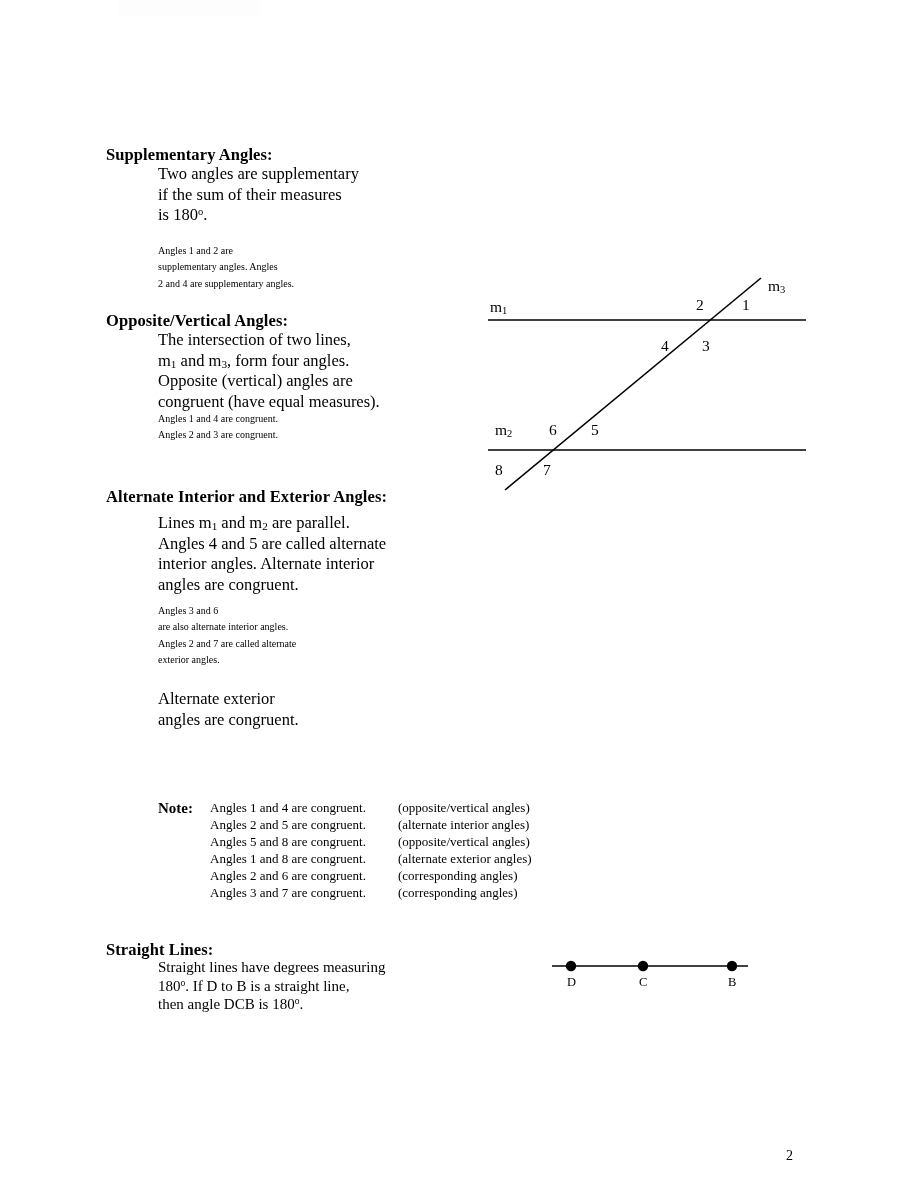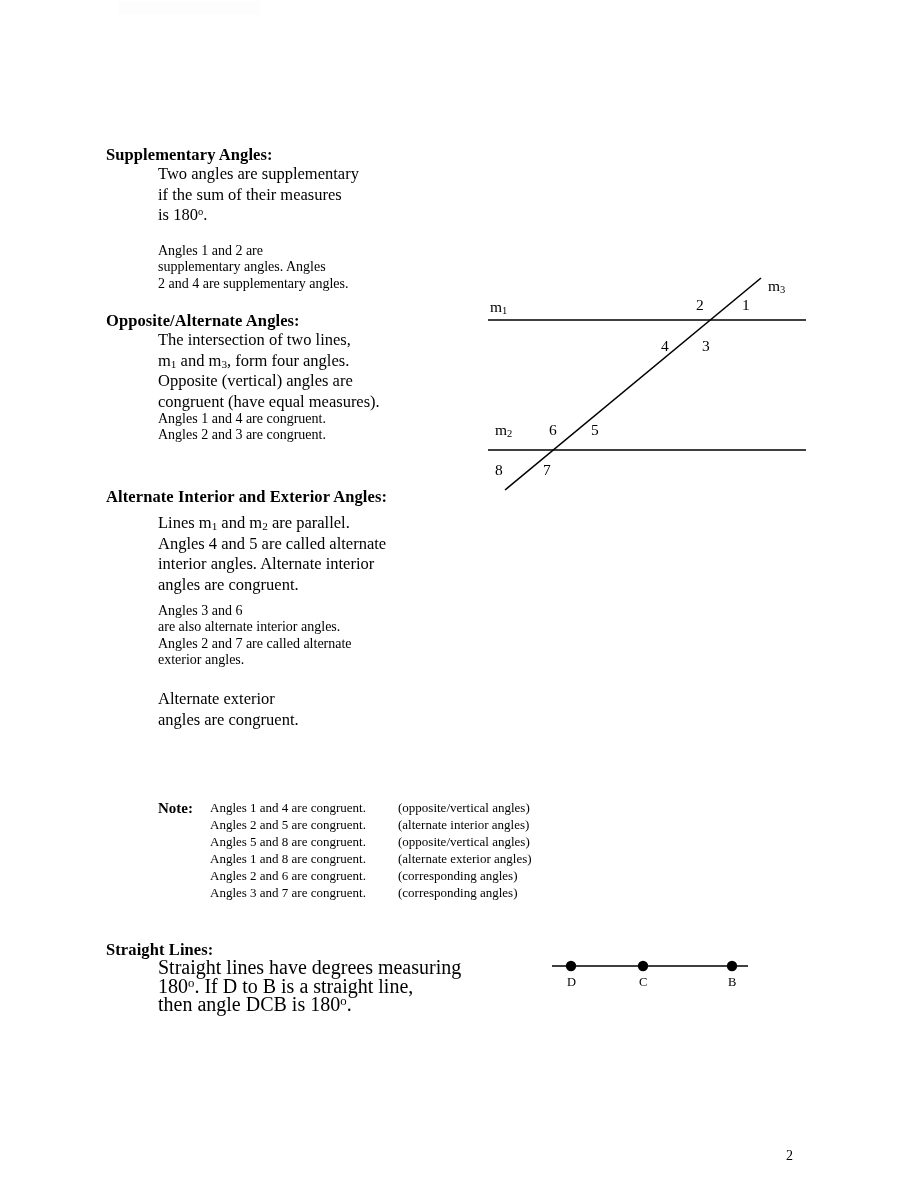--- a/index.html
+++ b/index.html
@@ -28,21 +28,21 @@
     font-weight: bold;
     letter-spacing: 0.1px;
     white-space: nowrap;
   }
   .body-text {
     font-size: 16.5px;
     line-height: 20.5px;
     white-space: pre-line;
   }
   .small-text {
-    font-size: 14px;
+    font-size: 10px;
     line-height: 16.3px;
     white-space: pre-line;
   }
   sub {
     font-size: 0.68em;
     vertical-align: -0.22em;
     line-height: 0;
   }
   sup.deg {
     font-size: 0.64em;
@@ -111,21 +111,21 @@
   <div class="scan-artifact"></div>
 
   <div class="abs section-heading" style="left:106px; top:145px;">Supplementary Angles:</div>
 
   <div class="abs body-text" style="left:158px; top:164px;"><span>Two angles are supplementary</span><br><span>if the sum of their measures</span><br><span>is 180<sup class="deg">o</sup>.</span></div>
 
   <div class="abs small-text" style="left:158px; top:243px;">Angles 1 and 2 are
 supplementary angles.  Angles
 2 and 4 are supplementary angles.</div>
 
-  <div class="abs section-heading" style="left:106px; top:311px;">Opposite/Alternate Angles:</div>
+  <div class="abs section-heading" style="left:106px; top:311px;">Opposite/Vertical Angles:</div>
 
   <div class="abs body-text" style="left:158px; top:330px;"><span>The intersection of two lines,</span><br><span>m<sub>1</sub> and m<sub>3</sub>, form four angles.</span><br><span>Opposite (vertical) angles are</span><br><span>congruent (have equal measures).</span></div>
 
   <div class="abs small-text" style="left:158px; top:411px;">Angles 1 and 4 are congruent.
 Angles 2 and 3 are congruent.</div>
 
   <div class="abs section-heading" style="left:106px; top:487px;">Alternate Interior and Exterior Angles:</div>
 
   <div class="abs body-text" style="left:158px; top:506px;margin-top:7px;"><span>Lines m<sub>1</sub> and m<sub>2</sub> are parallel.</span><br><span>Angles 4 and 5 are called alternate</span><br><span>interior angles.  Alternate interior</span><br><span>angles are congruent.</span></div>
 
@@ -163,21 +163,21 @@
       </div>
       <div class="note-line">
         <span class="note-claim">Angles 3 and 7 are congruent.</span>
         <span class="note-reason">(corresponding angles)</span>
       </div>
     </div>
   </div>
 
   <div class="abs section-heading" style="left:106px; top:940px;">Straight Lines:</div>
 
-  <div class="abs body-text" style="left:158px; top:958px; font-size:20px; line-height:18.5px;"><span>Straight lines have degrees measuring</span><br><span>180<sup class="deg">o</sup>.  If D to B is a straight line,</span><br><span>then angle DCB is 180<sup class="deg">o</sup>.</span></div>
+  <div class="abs body-text" style="left:158px; top:958px; font-size:15px; line-height:18.5px;"><span>Straight lines have degrees measuring</span><br><span>180<sup class="deg">o</sup>.  If D to B is a straight line,</span><br><span>then angle DCB is 180<sup class="deg">o</sup>.</span></div>
 
   <div class="diagram" style="left:0; top:0; width:900px; height:520px;">
     <svg width="900" height="520" viewBox="0 0 900 520">
       <line x1="488" y1="320" x2="806" y2="320" stroke="#000" stroke-width="1.6"></line>
       <line x1="488" y1="450" x2="806" y2="450" stroke="#000" stroke-width="1.6"></line>
       <line x1="505" y1="490" x2="761" y2="278" stroke="#000" stroke-width="1.6"></line>
     </svg>
 
     <span class="dlabel" style="left:490px; top:298px;">m<sub>1</sub></span>
     <span class="dlabel" style="left:495px; top:421px;">m<sub>2</sub></span>

